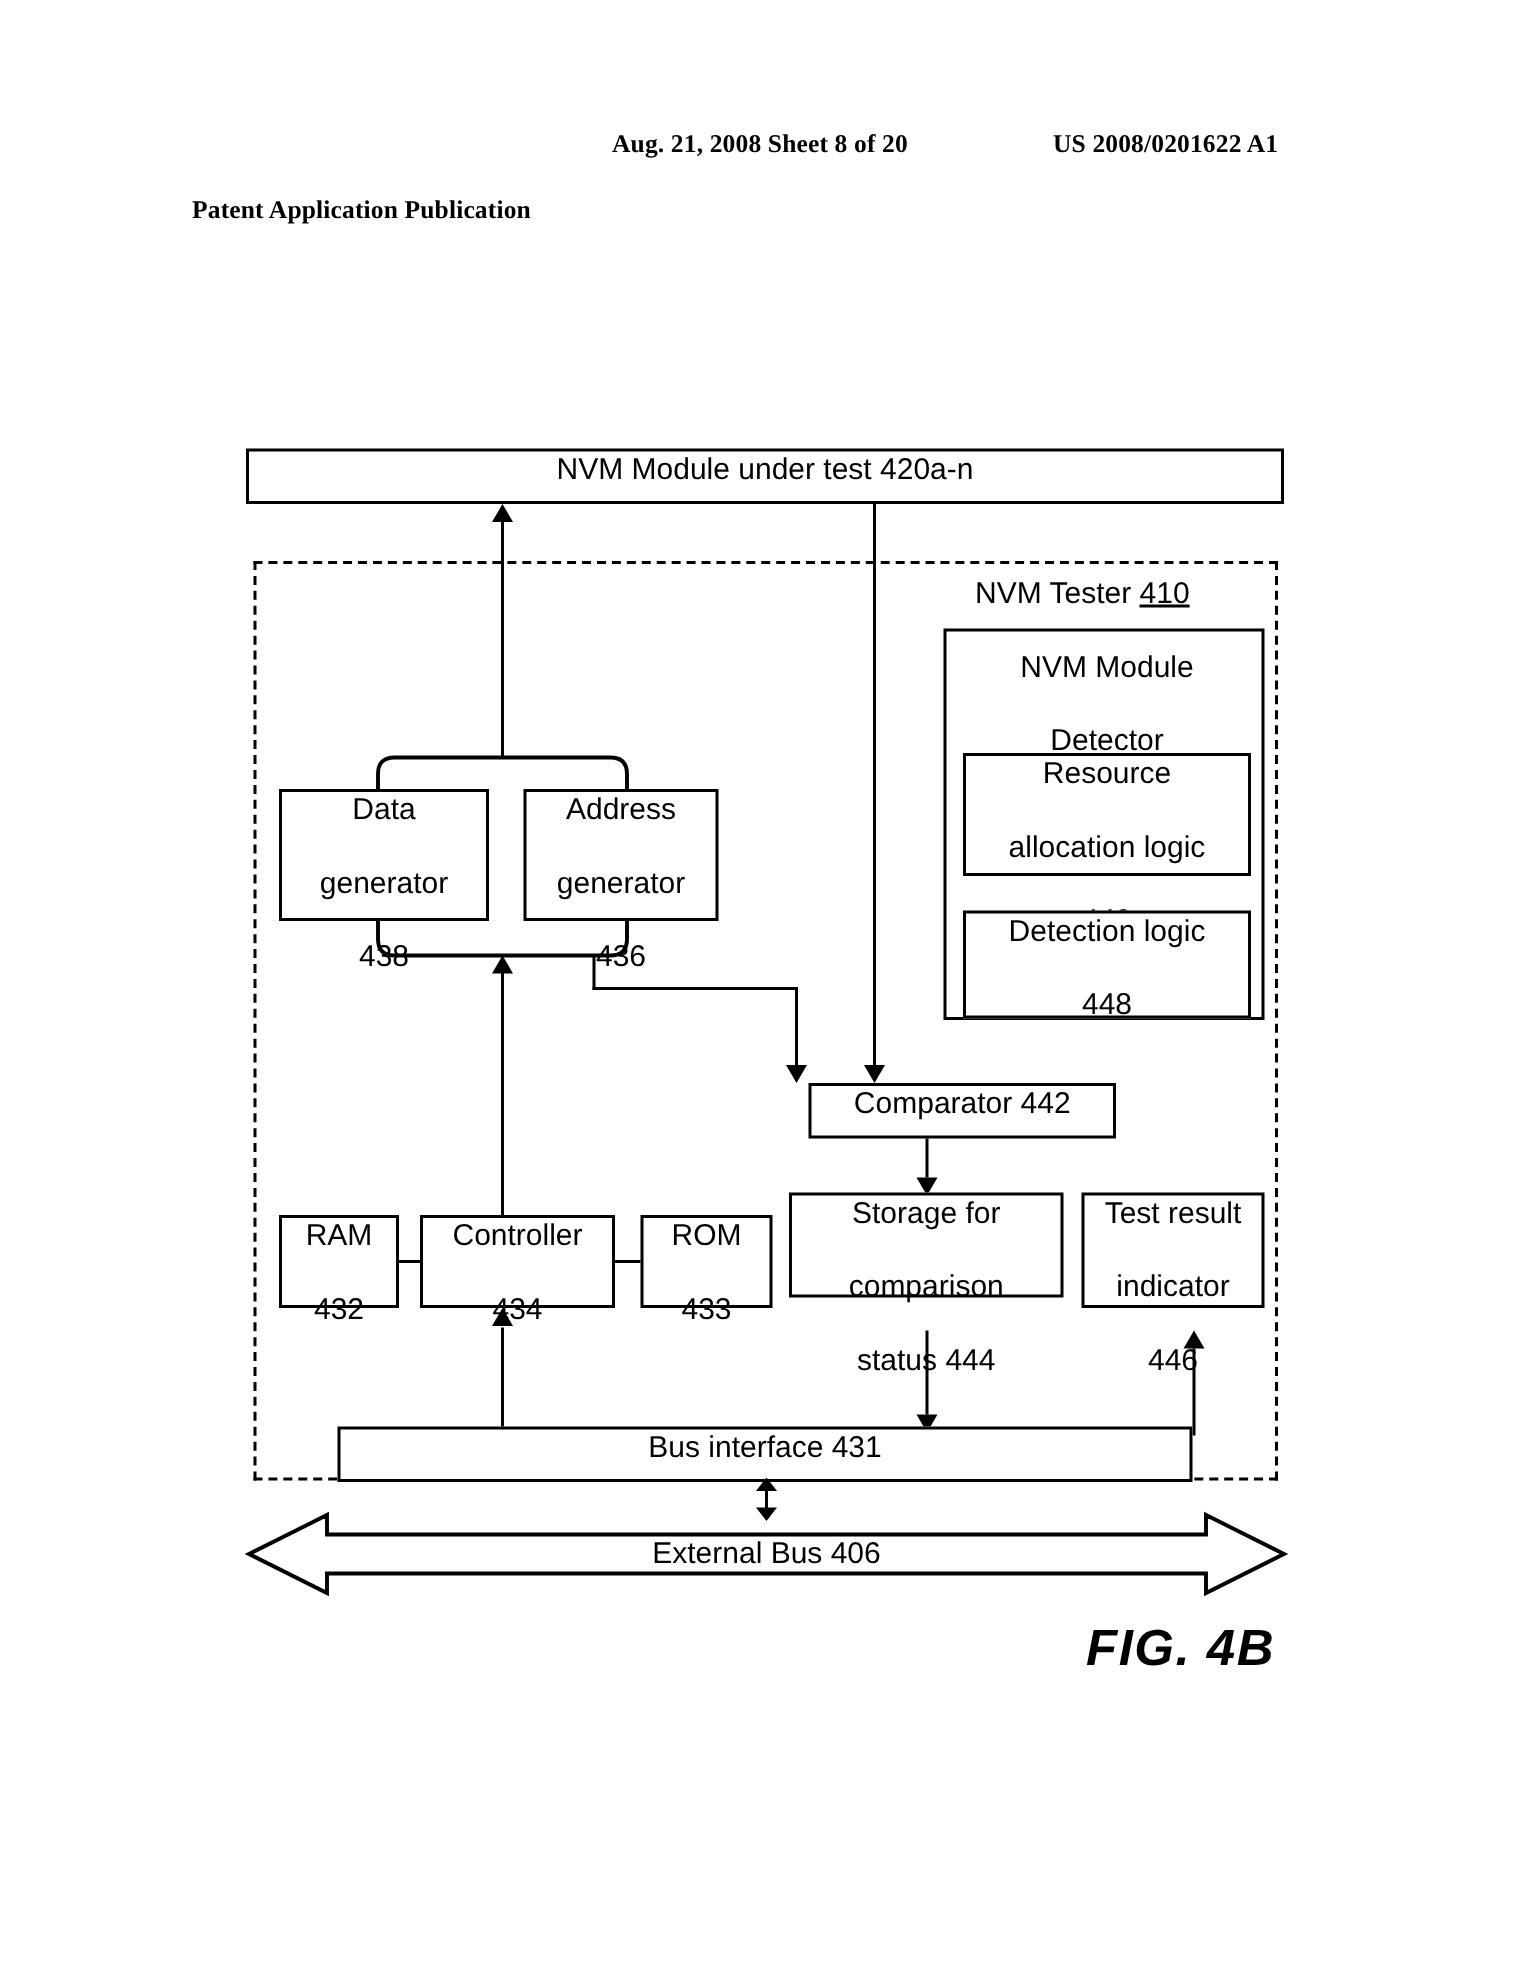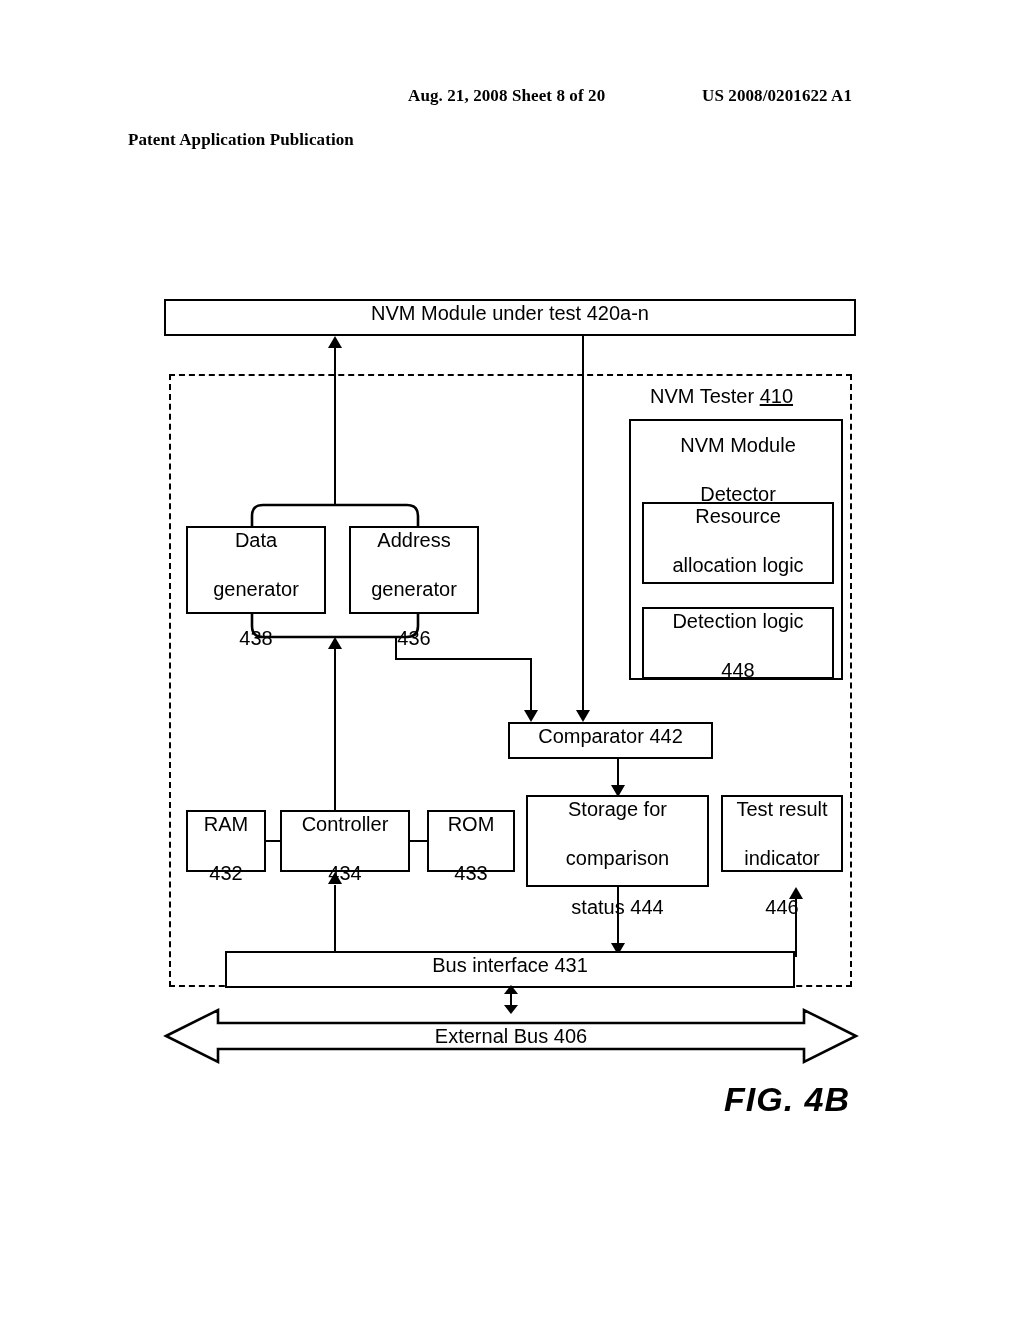--- a/index.html
+++ b/index.html
@@ -112,21 +112,21 @@
   <div class="arrow-up" style="left:328px;top:637px;"></div>
 
   <div class="vline" style="left:395px;top:638px;height:22px;"></div>
   <div class="hline" style="left:395px;top:658px;width:137px;"></div>
   <div class="vline" style="left:530px;top:658px;height:52px;"></div>
   <div class="arrow-down" style="left:524px;top:710px;"></div>
 
   <div class="vline" style="left:582px;top:336px;height:374px;"></div>
   <div class="arrow-down" style="left:576px;top:710px;"></div>
 
-  <div class="box" style="left:508px;top:722px;width:205px;height:37px;">
+  <div class="box" style="left:539px;top:722px;width:205px;height:37px;">
     <span>Comparator 442</span>
   </div>
 
   <div class="vline" style="left:617px;top:759px;height:26px;"></div>
   <div class="arrow-down" style="left:611px;top:785px;"></div>
 
   <div class="box" style="left:186px;top:810px;width:80px;height:62px;">
     <span>
       <span>RAM</span><br>
       <span>432</span>
@@ -140,21 +140,21 @@
   </div>
   <div class="box" style="left:427px;top:810px;width:88px;height:62px;">
     <span>
       <span>ROM</span><br>
       <span>433</span>
     </span>
   </div>
   <div class="hline" style="left:266px;top:840px;width:14px;"></div>
   <div class="hline" style="left:410px;top:840px;width:17px;"></div>
 
-  <div class="box" style="left:526px;top:795px;width:183px;height:92px;">
+  <div class="box" style="left:526px;top:795px;width:183px;height:70px;">
     <span>
       <span>Storage for</span><br>
       <span>comparison</span><br>
       <span>status 444</span>
     </span>
   </div>
 
   <div class="box" style="left:721px;top:795px;width:122px;height:77px;">
     <span>
       <span>Test result</span><br>

